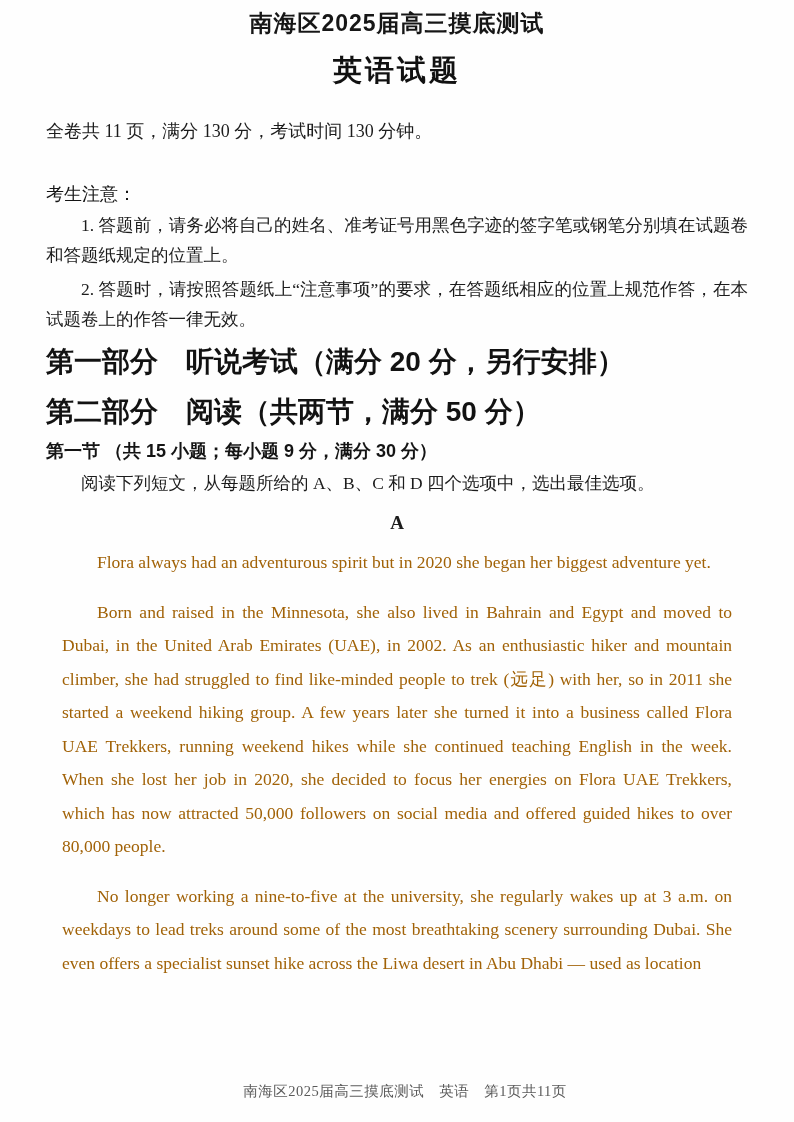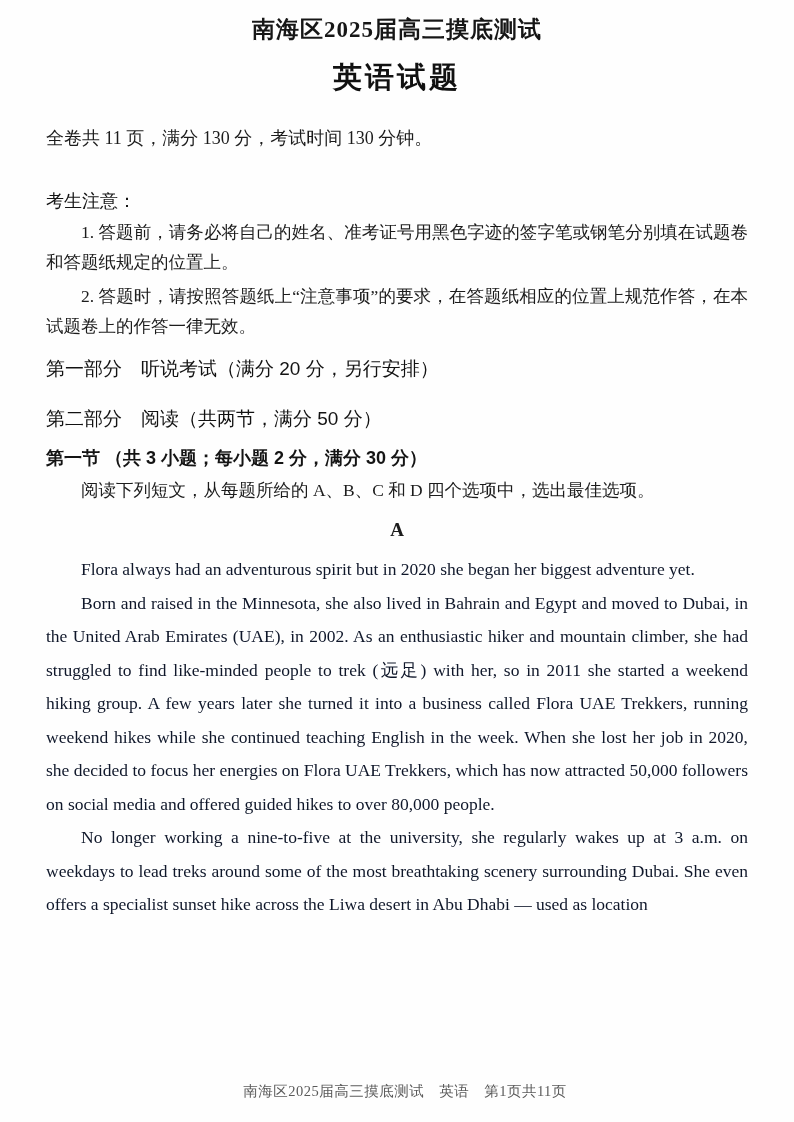--- a/index.html
+++ b/index.html
@@ -13,23 +13,23 @@
     height: 1122px;
     margin: 0 auto;
     background: #fefefe;
     box-sizing: border-box;
     padding: 0 46px;
     overflow: hidden;
     color: #1c1c1c;
     font-family: "Liberation Serif", serif;
   }
   .title {
-    margin: 17px;
+    margin: 10px;
     text-align: center;
-    font-family: Liberation Serif, serif;
+    font-family: Liberation Sans, sans-serif;
     font-size: 23px;
     line-height: 26px;
     font-weight: bold;
     letter-spacing: 1px;
     color: #161616;
   }
   .subtitle {
     margin: 18px 0 0 0;
     text-align: center;
     font-family: Liberation Sans, sans-serif;
@@ -56,23 +56,23 @@
   .notice-item {
     margin: 4px 0 0 0;
     font-size: 17.5px;
     line-height: 30px;
     text-indent: 2em;
     text-align: justify;
   }
   .part-heading {
     margin: 16px 0 0 0;
     font-family: "Liberation Sans", sans-serif;
-    font-size: 19px;
+    font-size: 28px;
     line-height: 24px;
-    font-weight: normal;
+    font-weight: bold;
     color: #121212;
   }
   .part-heading.part2 {
     margin-top: 26px;
   }
   .section-heading {
     margin: 16px 0 0 0;
     font-size: 18px;
     line-height: 22px;
     font-weight: bold;
@@ -87,27 +87,27 @@
   }
   .passage-label {
     margin: 18px 0 0 0;
     text-align: center;
     font-size: 19px;
     line-height: 22px;
     font-weight: bold;
     font-family: "Liberation Serif", serif;
   }
   .para {
-    margin: 0;
+    margin: 16px;
     font-size: 17.5px;
     line-height: 33.5px;
     text-align: justify;
     text-indent: 2em;
     font-family: "Liberation Serif", serif;
-    color: #0f172a;
+    color: #a16207;
   }
   .para.first {
     margin-top: 12px;
   }
   .footer {
     position: absolute;
     left: 16px;
     right: 0;
     bottom: 22px;
     text-align: center;
@@ -133,21 +133,21 @@
   <p class="notice-heading">考生注意：</p>
 
   <p class="notice-item">1. 答题前，请务必将自己的姓名、准考证号用黑色字迹的签字笔或钢笔分别填在试题卷和答题纸规定的位置上。</p>
 
   <p class="notice-item">2. 答题时，请按照答题纸上“注意事项”的要求，在答题纸相应的位置上规范作答，在本试题卷上的作答一律无效。</p>
 
   <h3 class="part-heading">第一部分　听说考试（满分 20 分，另行安排）</h3>
 
   <h3 class="part-heading part2">第二部分　阅读（共两节，满分 50 分）</h3>
 
-  <p class="section-heading">第一节 （共 3 小题；每小题 2 分，满分 30 分）</p>
+  <p class="section-heading">第一节 （共 15 小题；每小题 9 分，满分 30 分）</p>
 
   <p class="instruction">阅读下列短文，从每题所给的 A、B、C 和 D 四个选项中，选出最佳选项。</p>
 
   <p class="passage-label">A</p>
 
   <p class="para first">Flora always had an adventurous spirit but in 2020 she began her biggest adventure yet.</p>
 
   <p class="para">Born and raised in the Minnesota, she also lived in Bahrain and Egypt and moved to Dubai, in the United Arab Emirates (UAE), in 2002. As an enthusiastic hiker and mountain climber, she had struggled to find like-minded people to trek (远足) with her, so in 2011 she started a weekend hiking group. A few years later she turned it into a business called Flora UAE Trekkers, running weekend hikes while she continued teaching English in the week. When she lost her job in 2020, she decided to focus her energies on Flora UAE Trekkers, which has now attracted 50,000 followers on social media and offered guided hikes to over 80,000 people.</p>
 
   <p class="para">No longer working a nine-to-five at the university, she regularly wakes up at 3 a.m. on weekdays to lead treks around some of the most breathtaking scenery surrounding Dubai. She even offers a specialist sunset hike across the Liwa desert in Abu Dhabi — used as location</p>

